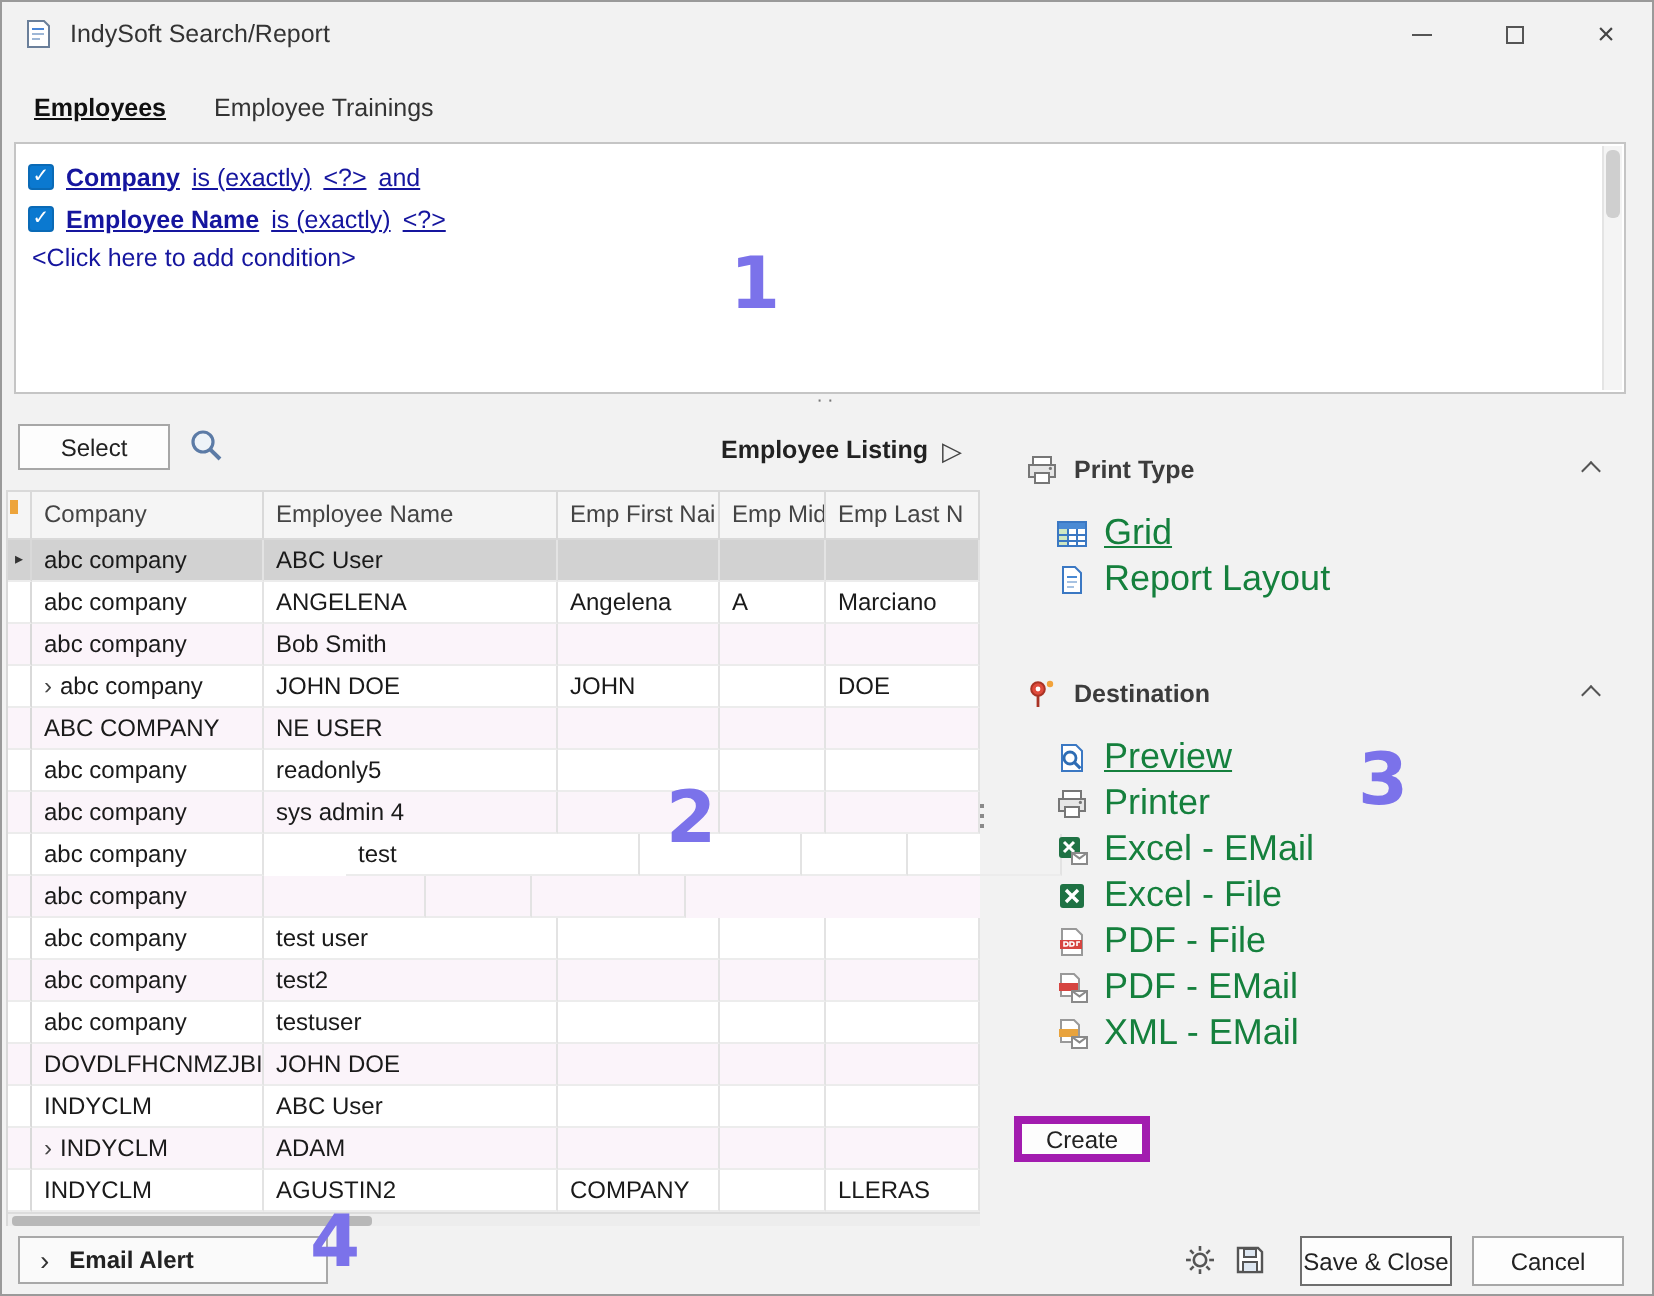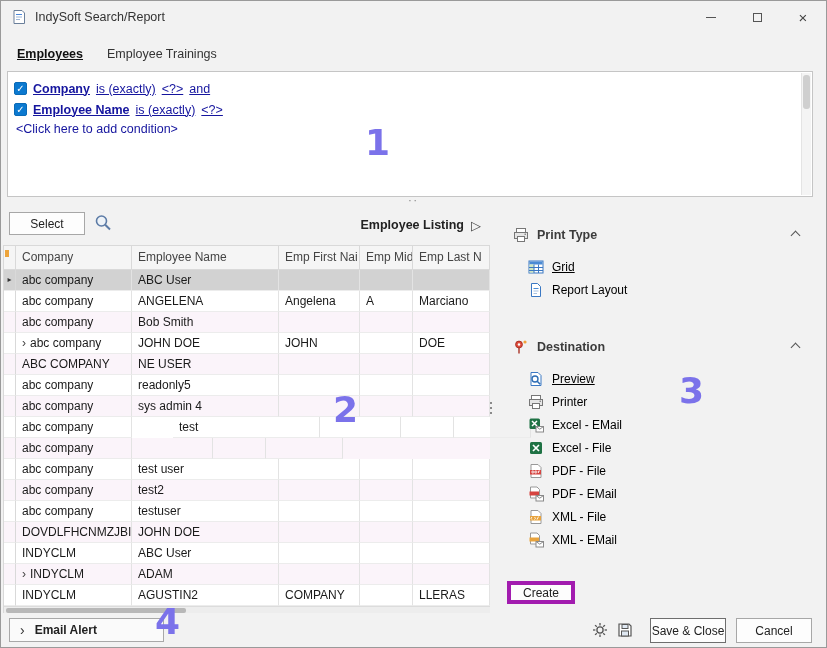--- a/index.html
+++ b/index.html
@@ -120,21 +120,21 @@
     position: relative; display: flex; align-items: center; gap: 8px; height: 20px;
     margin-bottom: 10px;
   }
   .sec-title { font-weight: bold; font-size: 12.5px; color: #3c3c3c; }
   .collapse-chevron {
     position: absolute; right: 10px; top: 7px; width: 7px; height: 7px;
     border-left: 1.6px solid #555; border-top: 1.6px solid #555; transform: rotate(45deg);
   }
   .sec-items { margin-left: 15px; }
   .opt-item { display: flex; align-items: center; gap: 8px; height: 23px; cursor: default; }
-  .opt-label { font-size: 12px; color: #000000; text-align: center; }
+  .opt-label { font-size: 18px; color: #15803d; text-align: center; }
   .opt-item.selected .opt-label { text-decoration: underline; }
   .sec-spacer { height: 36px; }
   .create-btn {
     margin: 30px 0 0 -6px; width: 68px; height: 23px;
     background: #fdfdfd; border: 4px solid #a21caf; font-size: 12px; color: #222;
     font-family: inherit; display: block;
   }
   
   .email-alert {
     position: absolute; left: 8px; top: 617px; width: 155px; height: 24px;
@@ -488,30 +488,20 @@
         <div class="opt-item">
           <span class="icon16">
             <svg width="16" height="16" viewBox="0 0 16 16">
               <path d="M2.5 1h6.5l2.5 2.5V12H2.5z" fill="#fff" stroke="#999"></path>
               <rect x="1.5" y="5.5" width="9.5" height="4" fill="#d64541"></rect>
               <rect x="8" y="9.5" width="7.5" height="5.5" fill="#fff" stroke="#8a8a8a"></rect>
               <path d="M8 9.5l3.75 2.7L15.5 9.5" fill="none" stroke="#8a8a8a"></path>
             </svg>
           </span>
           <span class="opt-label">PDF - EMail</span>
-        </div>
-        <div class="opt-item">
-          <span class="icon16">
-            <svg width="16" height="16" viewBox="0 0 16 16">
-              <path d="M3 1.5h7l3 3V14.5H3z" fill="#fff" stroke="#999"></path>
-              <rect x="2" y="7" width="11" height="4.5" fill="#e8a33d"></rect>
-              <path d="M4 8l-1 1.3 1 1.3M6.5 8l1 1.3-1 1.3M9 10.6l1.5-3" stroke="#fff" stroke-width="0.9" fill="none"></path>
-            </svg>
-          </span>
-          <span class="opt-label">XML - File</span>
         </div>
         <div class="opt-item">
           <span class="icon16">
             <svg width="16" height="16" viewBox="0 0 16 16">
               <path d="M2.5 1h6.5l2.5 2.5V12H2.5z" fill="#fff" stroke="#999"></path>
               <rect x="1.5" y="5.5" width="9.5" height="4" fill="#e8a33d"></rect>
               <rect x="8" y="9.5" width="7.5" height="5.5" fill="#fff" stroke="#8a8a8a"></rect>
               <path d="M8 9.5l3.75 2.7L15.5 9.5" fill="none" stroke="#8a8a8a"></path>
             </svg>
           </span>

